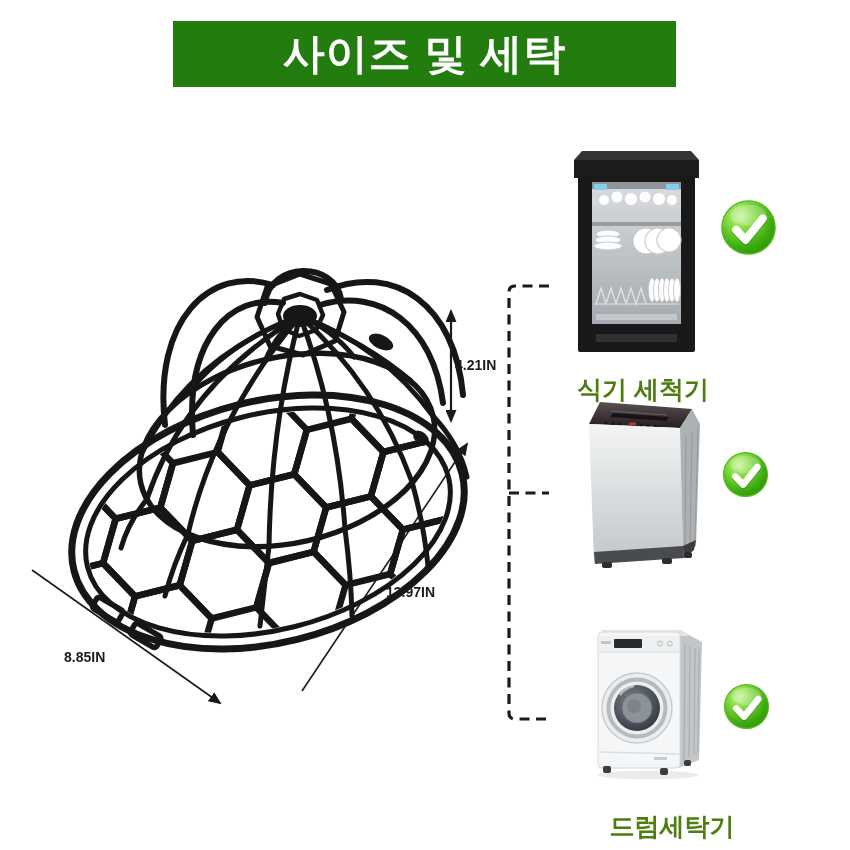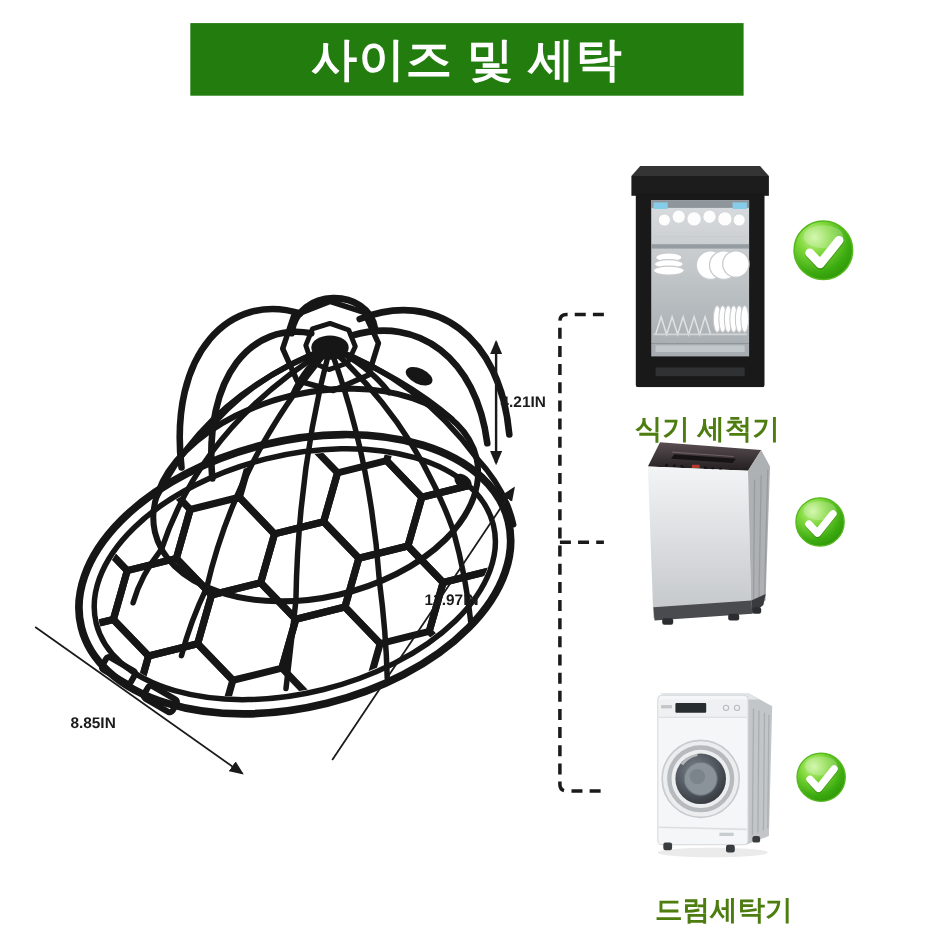--- a/index.html
+++ b/index.html
@@ -137,21 +137,21 @@
     </g>
 
     <g stroke="#1a1a1a" fill="none">
       <line x1="436" y1="66" x2="436" y2="176" stroke-width="2.2" marker-start="url(#arr)" marker-end="url(#arr)"></line>
       <line x1="287" y1="446" x2="452" y2="199" stroke-width="1.6" marker-end="url(#arr)"></line>
       <line x1="17" y1="325" x2="205" y2="458" stroke-width="1.6" marker-end="url(#arr)"></line>
     </g>
   </svg>
 
   <div class="dim" style="left:455px;top:357px">4.21IN</div>
-  <div class="dim" style="left:386px;top:537px">13.97IN</div>
+  <div class="dim" style="left:386px;top:584px">13.97IN</div>
   <div class="dim" style="left:64px;top:649px">8.85IN</div>
 
   <svg class="abs" style="left:495px;top:278px" width="70" height="452" viewBox="0 0 70 452">
     <g stroke="#1a1a1a" stroke-width="3.2" fill="none" stroke-dasharray="10 6.5">
       <path d="M54,8 H20 Q14,8 14,14 V435 Q14,441 20,441 H54"></path>
       <path d="M14,215 H54"></path>
     </g>
   </svg>
 
   <svg class="abs" style="left:570px;top:148px" width="133" height="204" viewBox="0 0 133 204">
@@ -268,21 +268,21 @@
       <path d="M30,75 A22,22 0 0 1 44,66" fill="none" stroke="#ffffff" stroke-width="2.5" opacity="0.55"></path>
     </g>
     <line x1="9" y1="132" x2="89" y2="134" stroke="#dcdee0" stroke-width="1.5"></line>
     <rect x="64" y="137" width="13" height="3" fill="#c9ccce"></rect>
     <g fill="#3a3d40">
       <rect x="13" y="146" width="8" height="7" rx="2"></rect>
         <rect x="70" y="148" width="8" height="7" rx="2"></rect>
         <rect x="94" y="140" width="7" height="6" rx="2"></rect>
     </g>
   </svg>
-  <div class="k-label" style="left:588px;top:789px;width:140px">드럼세탁기</div>
+  <div class="k-label" style="left:602px;top:789px;width:140px">드럼세탁기</div>
   <svg class="abs" style="left:723px;top:683px" width="47" height="47" viewBox="0 0 60 60">
     <circle cx="30" cy="30" r="28" fill="url(#ckg)" stroke="#56b81f" stroke-width="1.5"></circle>
     <ellipse cx="30" cy="17" rx="19" ry="11" fill="#ffffff" opacity="0.22"></ellipse>
     <path d="M17,32.5 L27,43 L45,20.5" fill="none" stroke="rgba(0,0,0,0.18)" stroke-width="8.5" stroke-linecap="round" stroke-linejoin="round" transform="translate(0,1.5)"></path>
     <path d="M17,32.5 L27,43 L45,20.5" fill="none" stroke="#ffffff" stroke-width="8.5" stroke-linecap="round" stroke-linejoin="round"></path>
   </svg>
 
 </div>
 
 </body></html>

